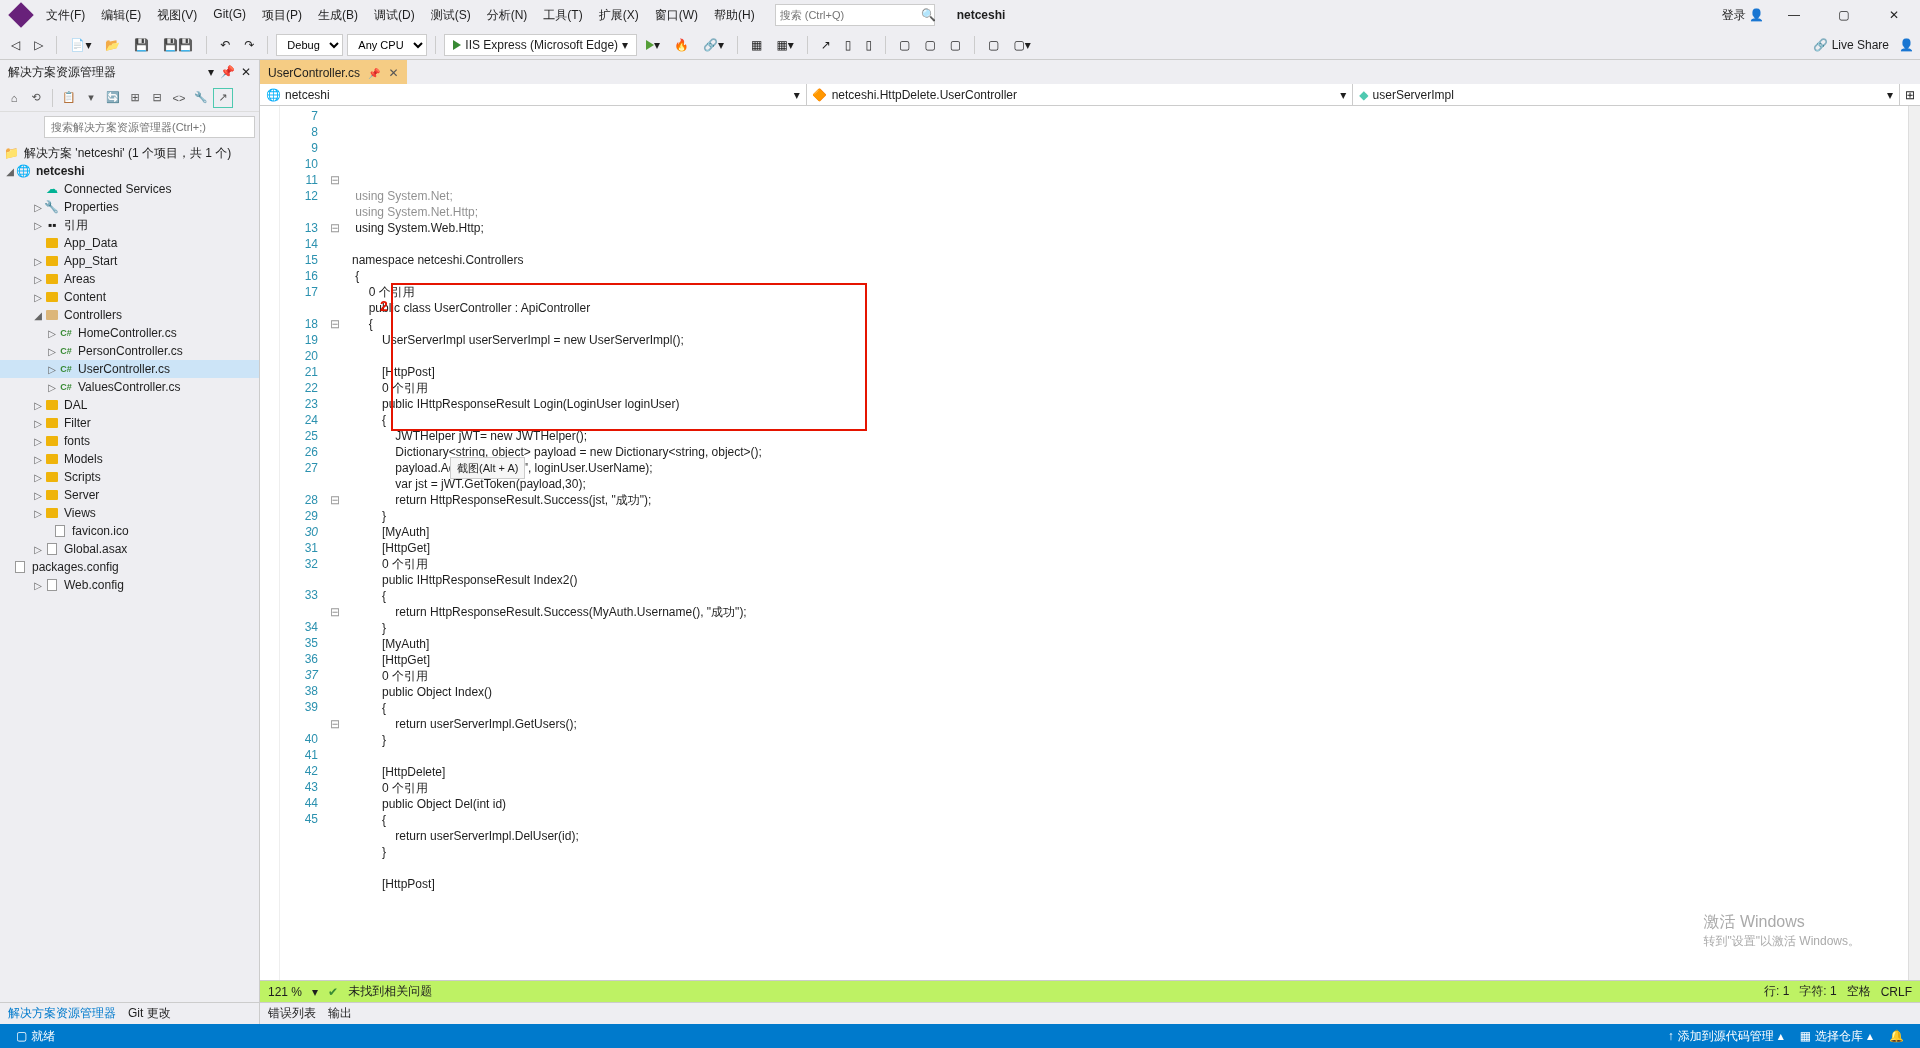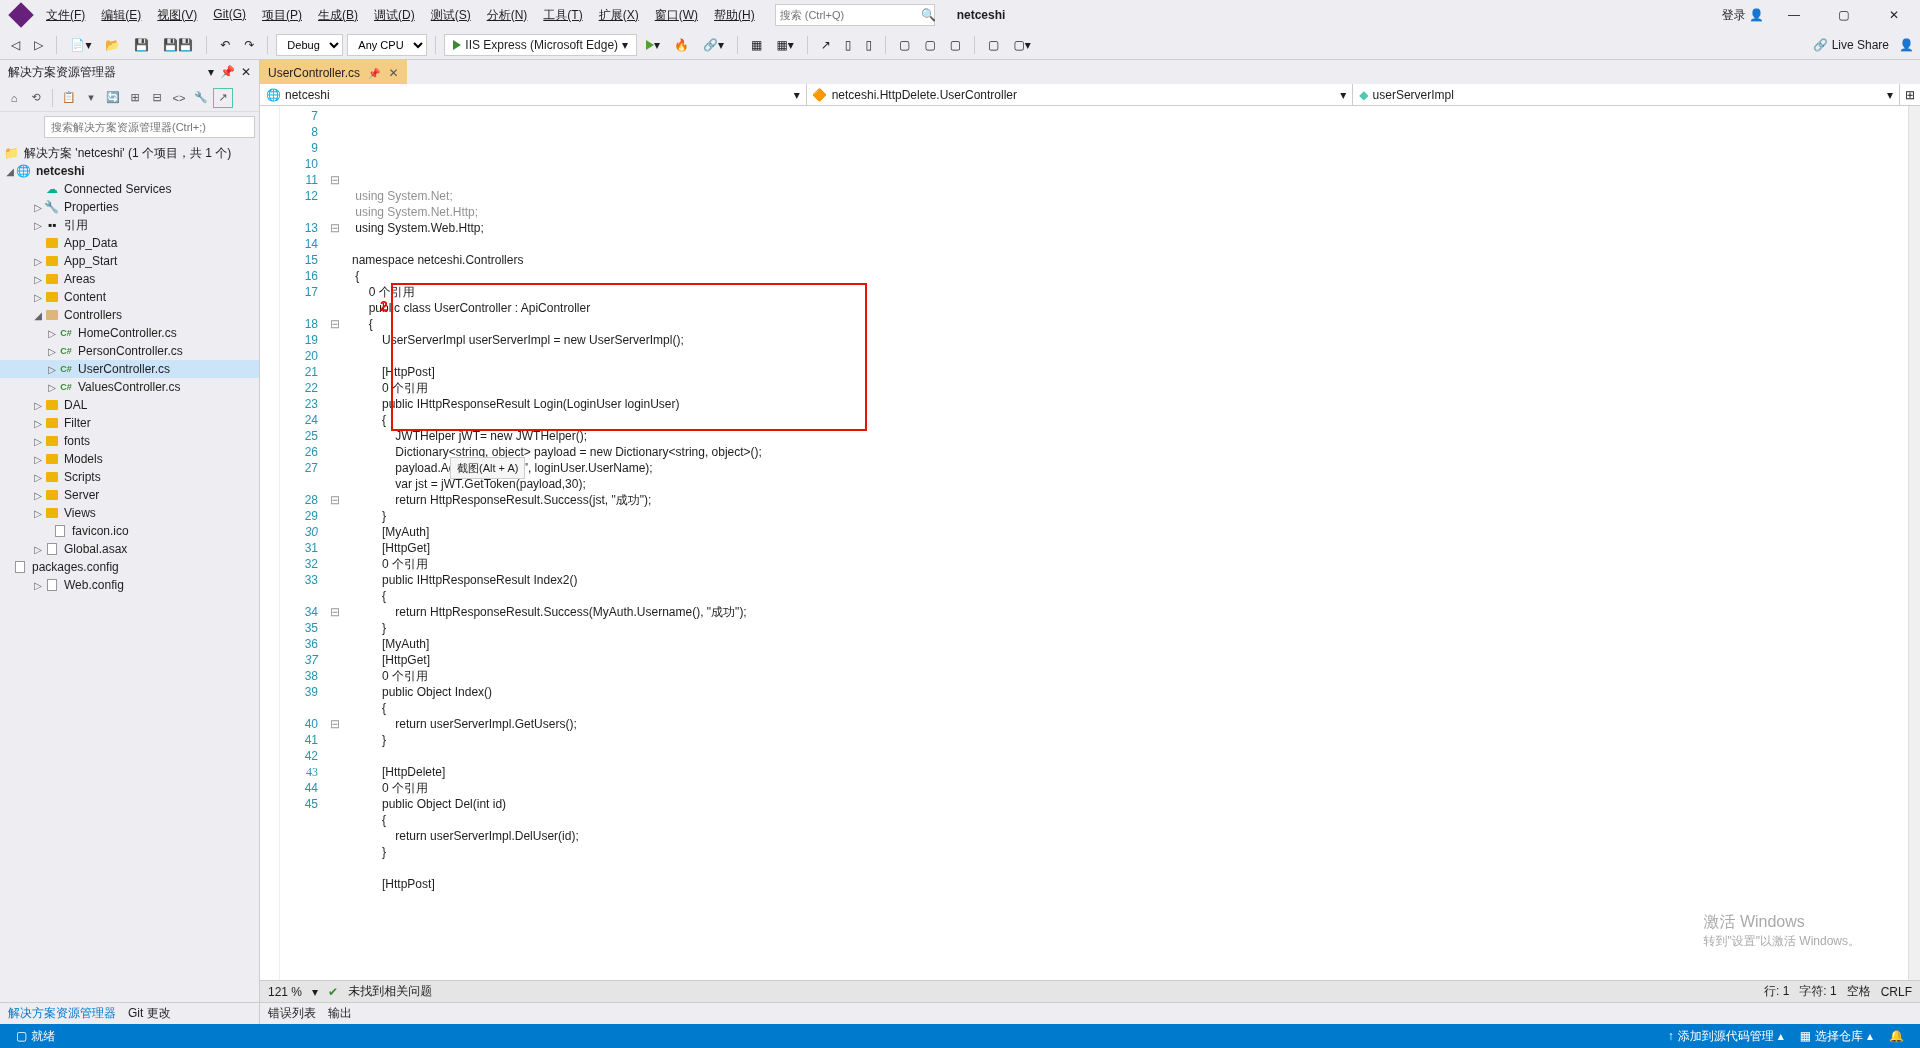--- a/index.html
+++ b/index.html
@@ -48,36 +48,36 @@
 .code-wrap { flex: 1; display: flex; overflow: hidden; position: relative; }
 .margin-col { width: 20px; background: #fff; border-right: 1px solid #eee; }
 .gutter { width: 48px; background: #fff; text-align: right; padding-right: 10px; color: #2b91af; font-family: Consolas, monospace; font-size: 13px; line-height: 16px; padding-top: 2px; }
 .fold-col { width: 14px; background: #fff; font-family: Consolas, monospace; font-size: 11px; line-height: 16px; color: #999; padding-top: 2px; }
 .fold-col div { height: 16px; text-align: center; }
 .code { flex: 1; font-family: Consolas, monospace; font-size: 13px; line-height: 16px; padding-top: 2px; white-space: pre; position: relative; }
 .code-line { height: 16px; }
 .red-box { position: absolute; border: 2px solid #e51400; pointer-events: none; }
 .tooltip-box { position: absolute; background: #f6f6f6; border: 1px solid #ccc; padding: 2px 6px; font-size: 11px; }
 .minimap { width: 12px; background: #f0f0f0; border-left: 1px solid #ddd; }
-.editor-status { height: 22px; background: #e5e5e5; border-top: 1px solid #ccc; display: flex; align-items: center; padding: 0 8px; font-size: 11px; gap: 10px; }
+.editor-status { height: 22px; background: #bef264; border-top: 1px solid #ccc; display: flex; align-items: center; padding: 0 8px; font-size: 11px; gap: 10px; }
 .editor-status .spacer { flex: 1; }
 .bottom-tabs { height: 22px; background: #eeeef2; border-top: 1px solid #ccc; display: flex; align-items: center; padding: 0 8px; gap: 12px; font-size: 11px; }
 .watermark { position: absolute; right: 60px; bottom: 30px; color: #aaa; font-size: 13px; text-align: left; pointer-events: none; }
 .statusbar { height: 24px; background: #007acc; color: #fff; display: flex; align-items: center; padding: 0 8px; font-size: 11px; }
 .statusbar .spacer { flex: 1; }
 .sb-item { padding: 0 8px; display: flex; align-items: center; gap: 4px; }
 .side-tabs { height: 22px; background: #eeeef2; border-top: 1px solid #ccc; padding: 0 8px; display: flex; align-items: center; gap: 12px; font-size: 11px; }
 .side-tabs .active { color: #007acc; }
 </style>
 </head>
 <body>
 
 <div class="titlebar">
   <div class="vs-logo"></div>
-  <div id="menus" style="display: flex; text-decoration: underline;">
+  <div id="menus" style="display: flex;">
       <span class="menu-item">文件(F)</span>
       <span class="menu-item">编辑(E)</span>
       <span class="menu-item">视图(V)</span>
       <span class="menu-item">Git(G)</span>
       <span class="menu-item">项目(P)</span>
       <span class="menu-item">生成(B)</span>
       <span class="menu-item">调试(D)</span>
       <span class="menu-item">测试(S)</span>
       <span class="menu-item">分析(N)</span>
       <span class="menu-item">工具(T)</span>
@@ -394,33 +394,33 @@
           <div style="height: 16px;">24</div>
           <div style="height: 16px;">25</div>
           <div style="height: 16px;">26</div>
           <div style="height: 16px;">27</div>
           <div style="height: 16px;"></div>
           <div style="height: 16px;">28</div>
           <div style="height: 16px;">29</div>
           <div style="height: 16px; font-style: italic;">30</div>
           <div style="height: 16px;">31</div>
           <div style="height: 16px;">32</div>
-          <div style="height: 16px;">33</div>
+          <div style="height: 16px; margin-top: 15px;">33</div>
           <div style="height: 16px;"></div>
           <div style="height: 16px;">34</div>
           <div style="height: 16px;">35</div>
           <div style="height: 16px;">36</div>
           <div style="height: 16px; font-style: italic;">37</div>
           <div style="height: 16px;">38</div>
           <div style="height: 16px;">39</div>
           <div style="height: 16px;"></div>
           <div style="height: 16px;">40</div>
           <div style="height: 16px;">41</div>
           <div style="height: 16px;">42</div>
-          <div style="height: 16px; font-family: Liberation Serif, serif;">43</div>
+          <div style="height: 16px;">43</div>
           <div style="height: 16px;">44</div>
           <div style="height: 16px;">45</div>
         </div>
       <div class="fold-col" id="foldcol">
           <div></div>
           <div></div>
           <div></div>
           <div></div>
           <div>⊟</div>
           <div></div>

